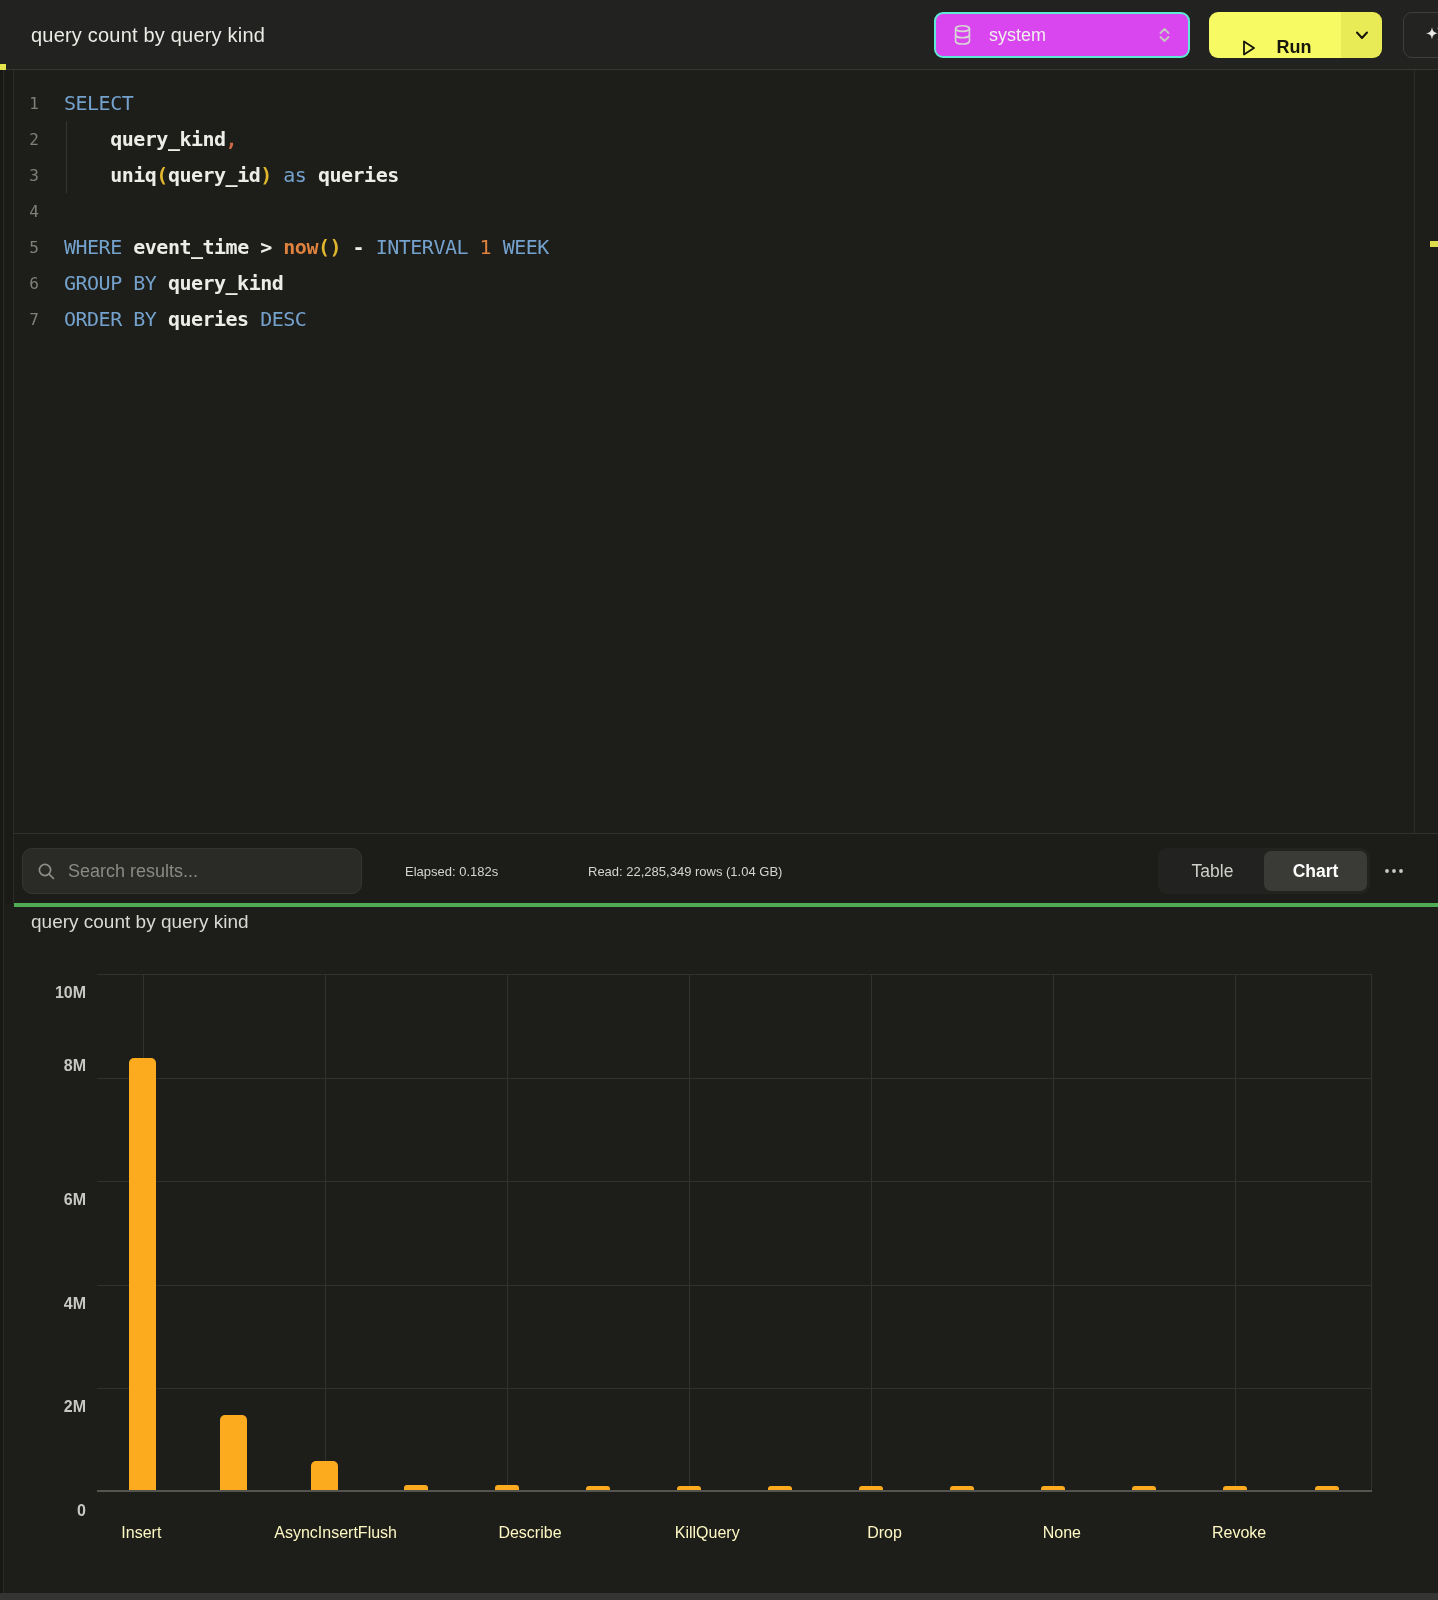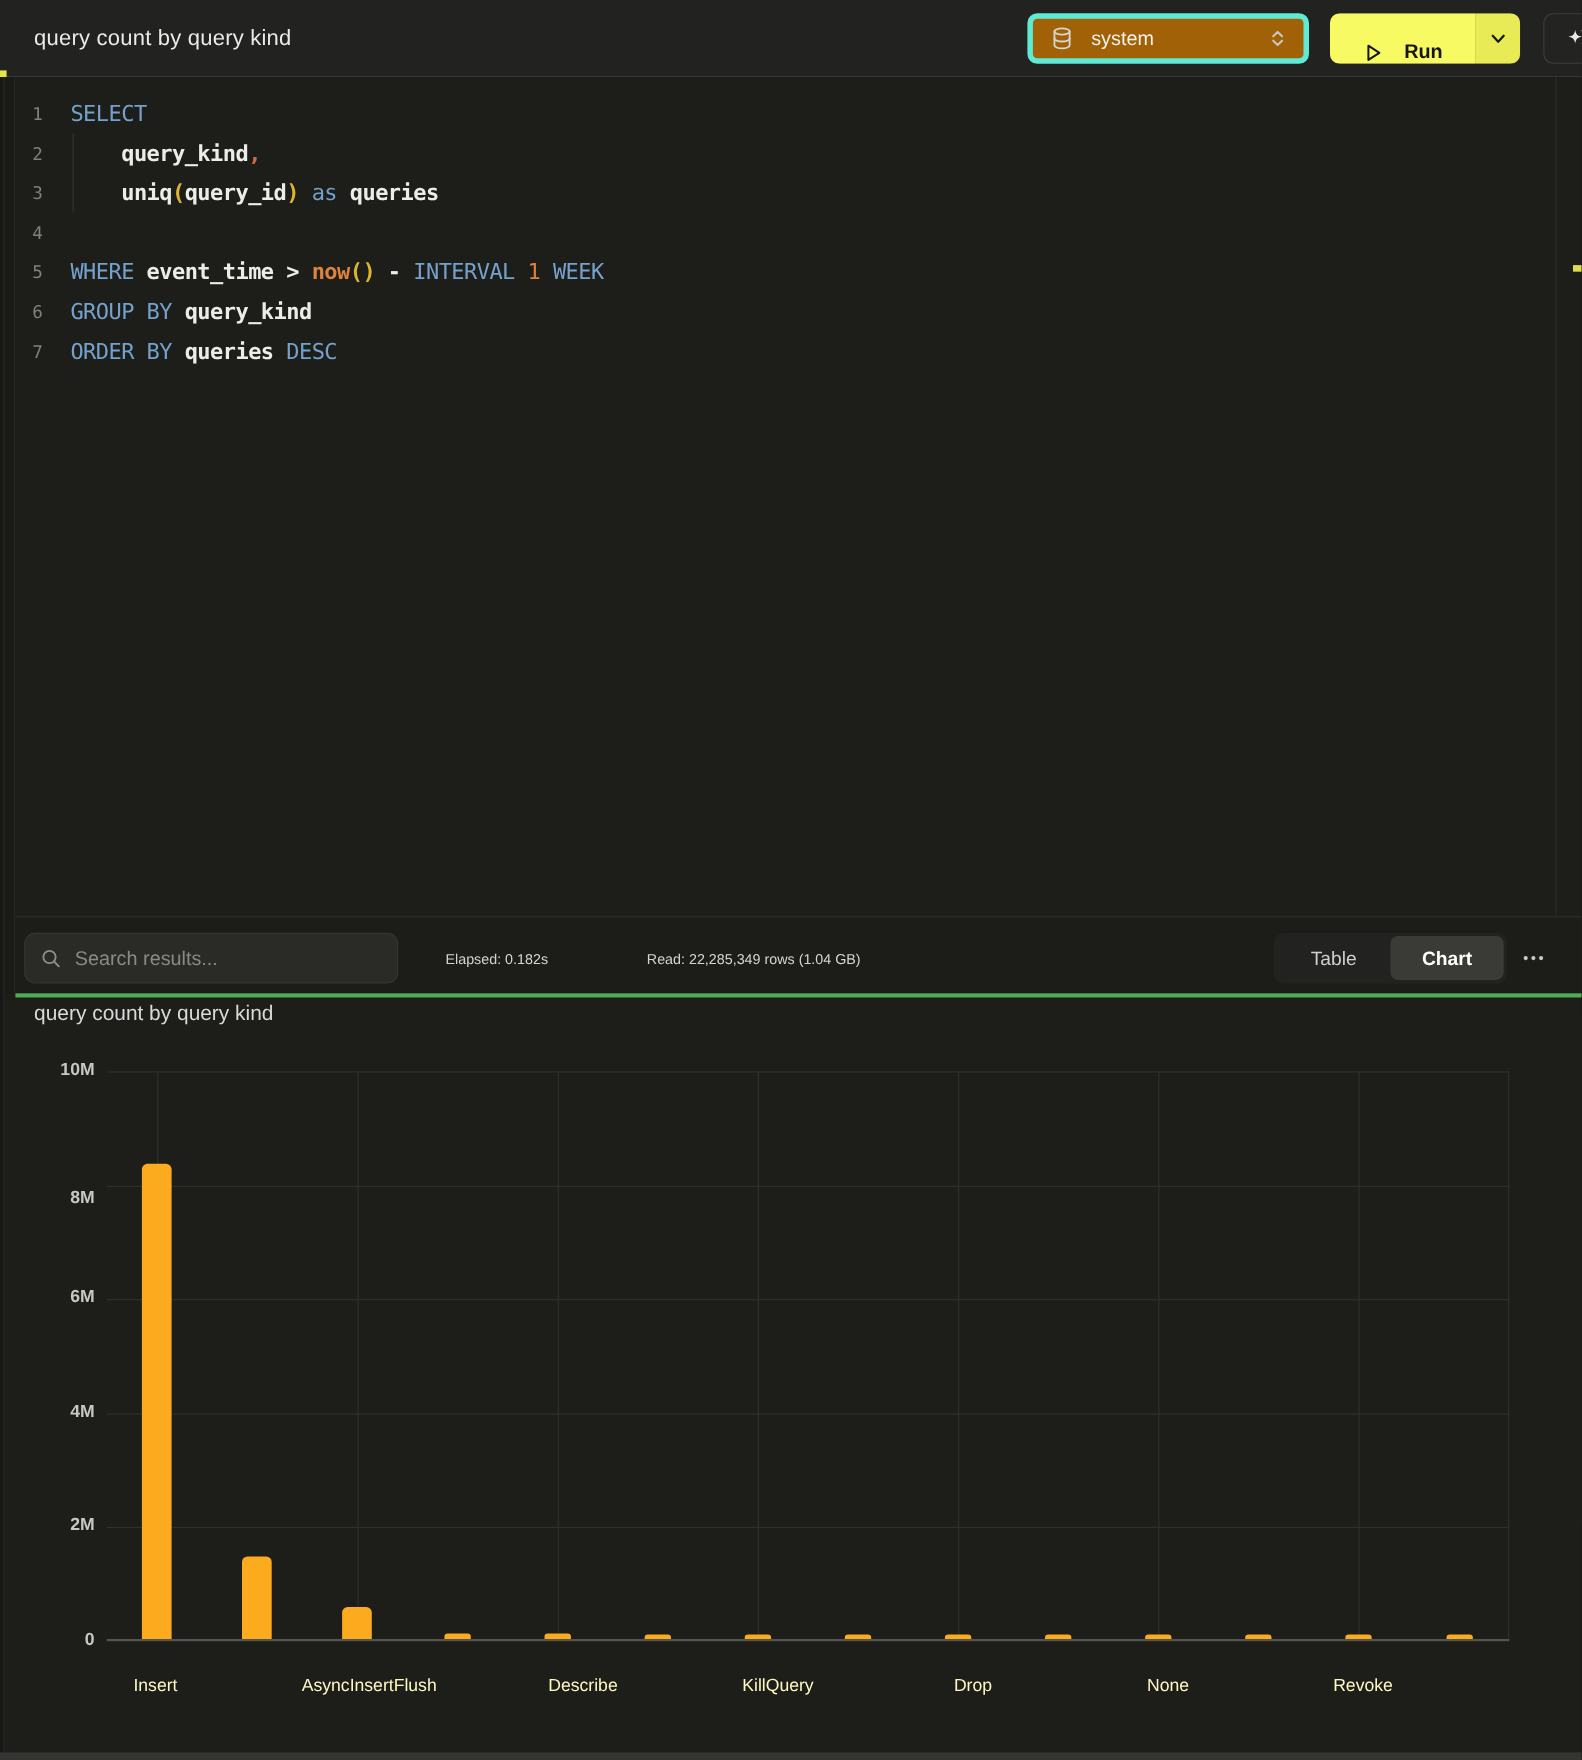--- a/index.html
+++ b/index.html
@@ -13,21 +13,21 @@
   .header {
     position:absolute; left:0; top:0; width:1438px; height:70px;
     background:#222220; border-bottom:1px solid #363632;
   }
   .hdr-title {
     position:absolute; left:31px; top:0; height:70px; display:flex; align-items:center;
     font-size:20px; color:#EAEAE6; letter-spacing:.2px;
   }
   .db-pill {
     position:absolute; left:934px; top:12px; width:256px; height:46px;
-    background:#a16207; border:5px solid #5eead4; border-radius:9px;
+    background:#d946ef; border:2px solid #5eead4; border-radius:9px;
     display:flex; align-items:center; padding:0 16px; cursor:pointer;
   }
   .db-pill .label { font-size:18px; color:#F0F0EC; margin-left:16px; }
   .db-pill .updown { margin-left:auto; display:flex; }
   .run-btn {
     position:absolute; left:1209px; top:12px; width:173px; height:46px;
     border-radius:9px; overflow:hidden; display:flex; cursor:pointer; border:none; padding:0;
     background:transparent;
   }
   .run-main {
@@ -87,21 +87,21 @@
   .view-toggle .seg {
     flex:1; display:flex; align-items:center; justify-content:center;
     font-size:17.5px; color:#CFCFCB; border-radius:7px; cursor:pointer;
   }
   .view-toggle .seg.selected { background:#3A3A36; color:#FFFFFF; font-weight:600; }
   .more-btn { position:absolute; left:1378px; top:856px; width:32px; height:30px; display:flex; align-items:center; justify-content:center; cursor:pointer; }
   .green-line { position:absolute; left:14px; top:903px; width:1424px; height:4px; background:var(--success-green,#4FAB54); }
   
   .chart-panel { position:absolute; left:5px; top:907px; width:1433px; height:686px; background:#1D1D1A; }
   .chart-title { position:absolute; left:31px; top:911px; font-size:19px; color:#D9D9D5; }
-  .ylab { position:absolute; width:56px; left:30px; text-align:right; font-size:16px; font-weight:600; color:#C7C7C3; }
+  .ylab { position:absolute; width:56px; left:30px; text-align:right; font-size:16px; font-weight:600; color:#C7C7C3;margin-top:20px; }
   .plot { position:absolute; left:97px; top:974px; width:1275px; height:518px; border-bottom:2px solid #55554F; }
   .hgrid { position:absolute; left:0; width:100%; height:1px; background:#31312D; }
   .plot .redge { position:absolute; right:0; top:0; bottom:0; width:1px; background:#31312D; }
   .slots { position:absolute; left:0; top:0; width:100%; height:100%; display:flex; }
   .slot { flex:1; position:relative; display:flex; align-items:flex-end; justify-content:center; }
   .vline { position:absolute; left:50%; top:0; bottom:0; width:1px; background:#31312D; }
   .bar { position:relative; z-index:2; width:27px; background:var(--bar-orange,#FCAB1E); border-radius:5px 5px 0 0; }
   .bar.small { width:24px; border-radius:3px 3px 0 0; }
   .xlabels { position:absolute; left:97px; top:1524px; width:1275px; display:flex; }
   .xlabels .xcell { flex:1; text-align:center; font-size:16px; color:#fef9c3; white-space:nowrap; }
@@ -222,21 +222,21 @@
         <circle cx="11" cy="11" r="1.9"></circle>
         <circle cx="18" cy="11" r="1.9"></circle>
     </svg>
   </div>
   <div class="green-line"></div>
 
   <div class="chart-panel"></div>
   <div class="chart-title">query count by query kind</div>
   <div id="ylabels">
       <div class="ylab" style="top: 964px;">10M</div>
-      <div class="ylab" style="top: 1081px;">8M</div>
+      <div class="ylab" style="top: 1037px;">8M</div>
       <div class="ylab" style="top: 1171.2px;">6M</div>
       <div class="ylab" style="top: 1274.8px;">4M</div>
       <div class="ylab" style="top: 1378.4px;">2M</div>
       <div class="ylab" style="top: 1482px;">0</div>
     </div>
   <div class="plot">
     <div id="hgrids">
         <div class="hgrid" style="top: 0px;"></div>
         <div class="hgrid" style="top: 103.6px;"></div>
         <div class="hgrid" style="top: 207.2px;"></div>

